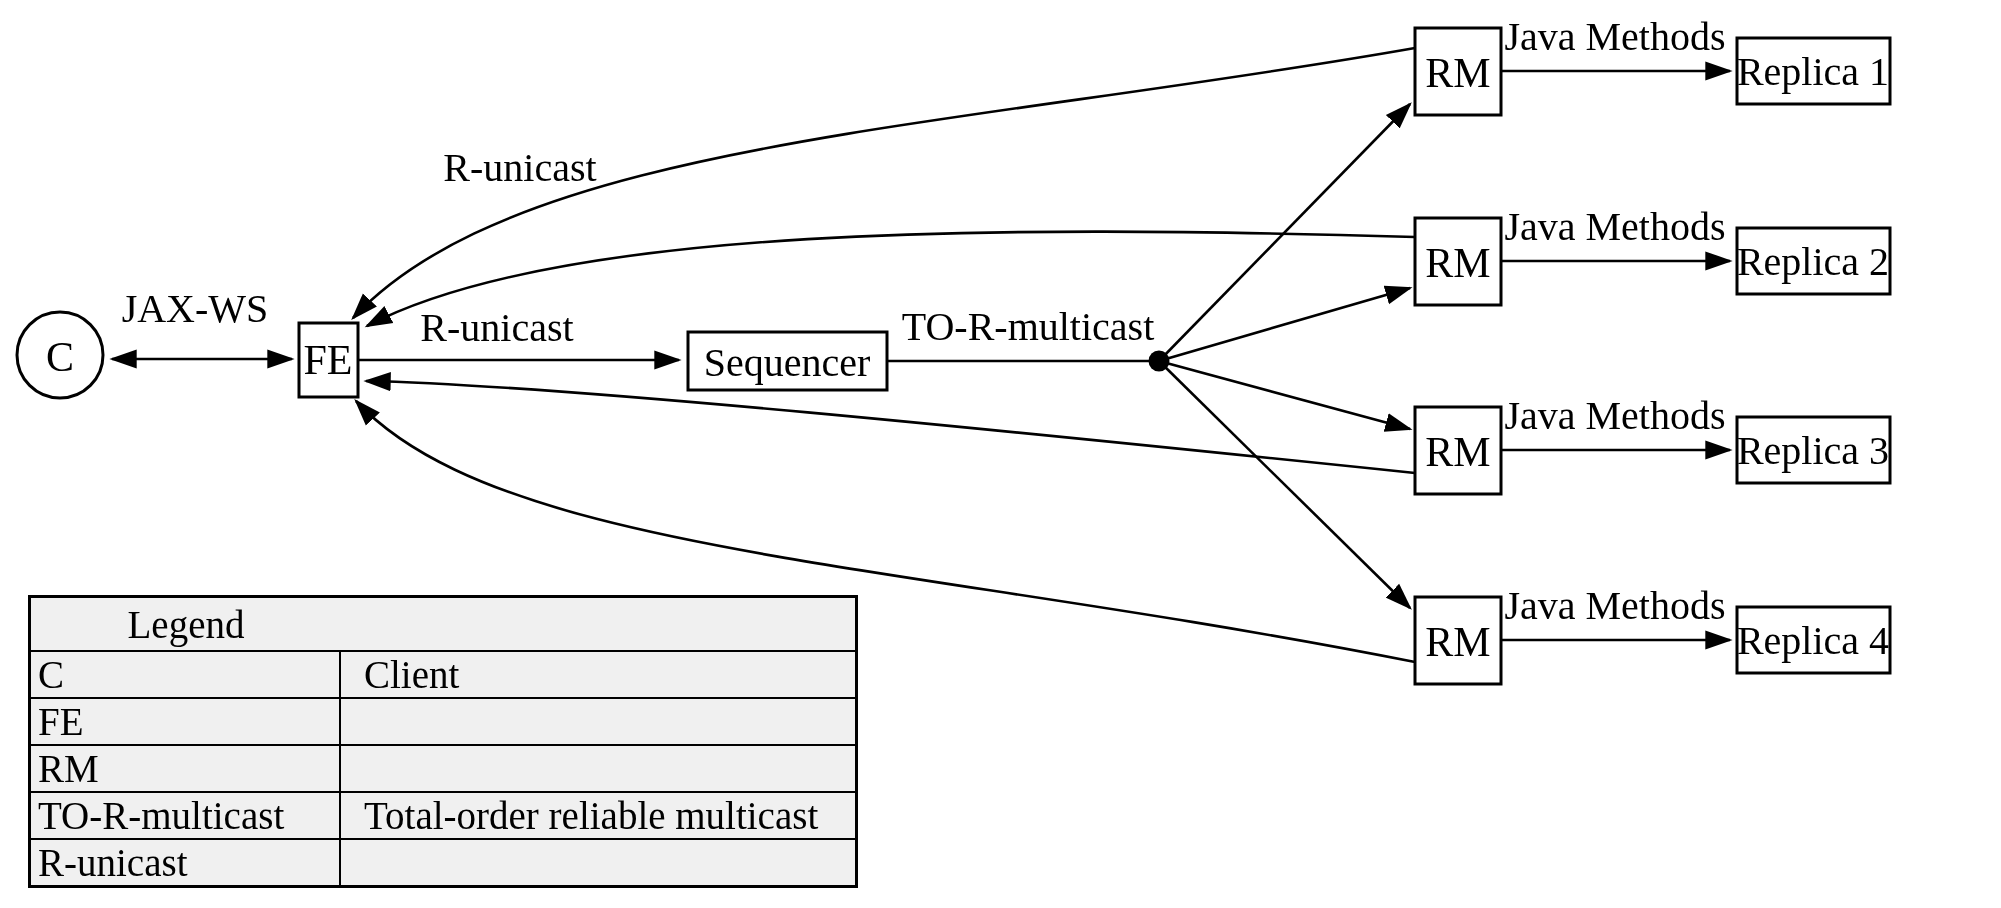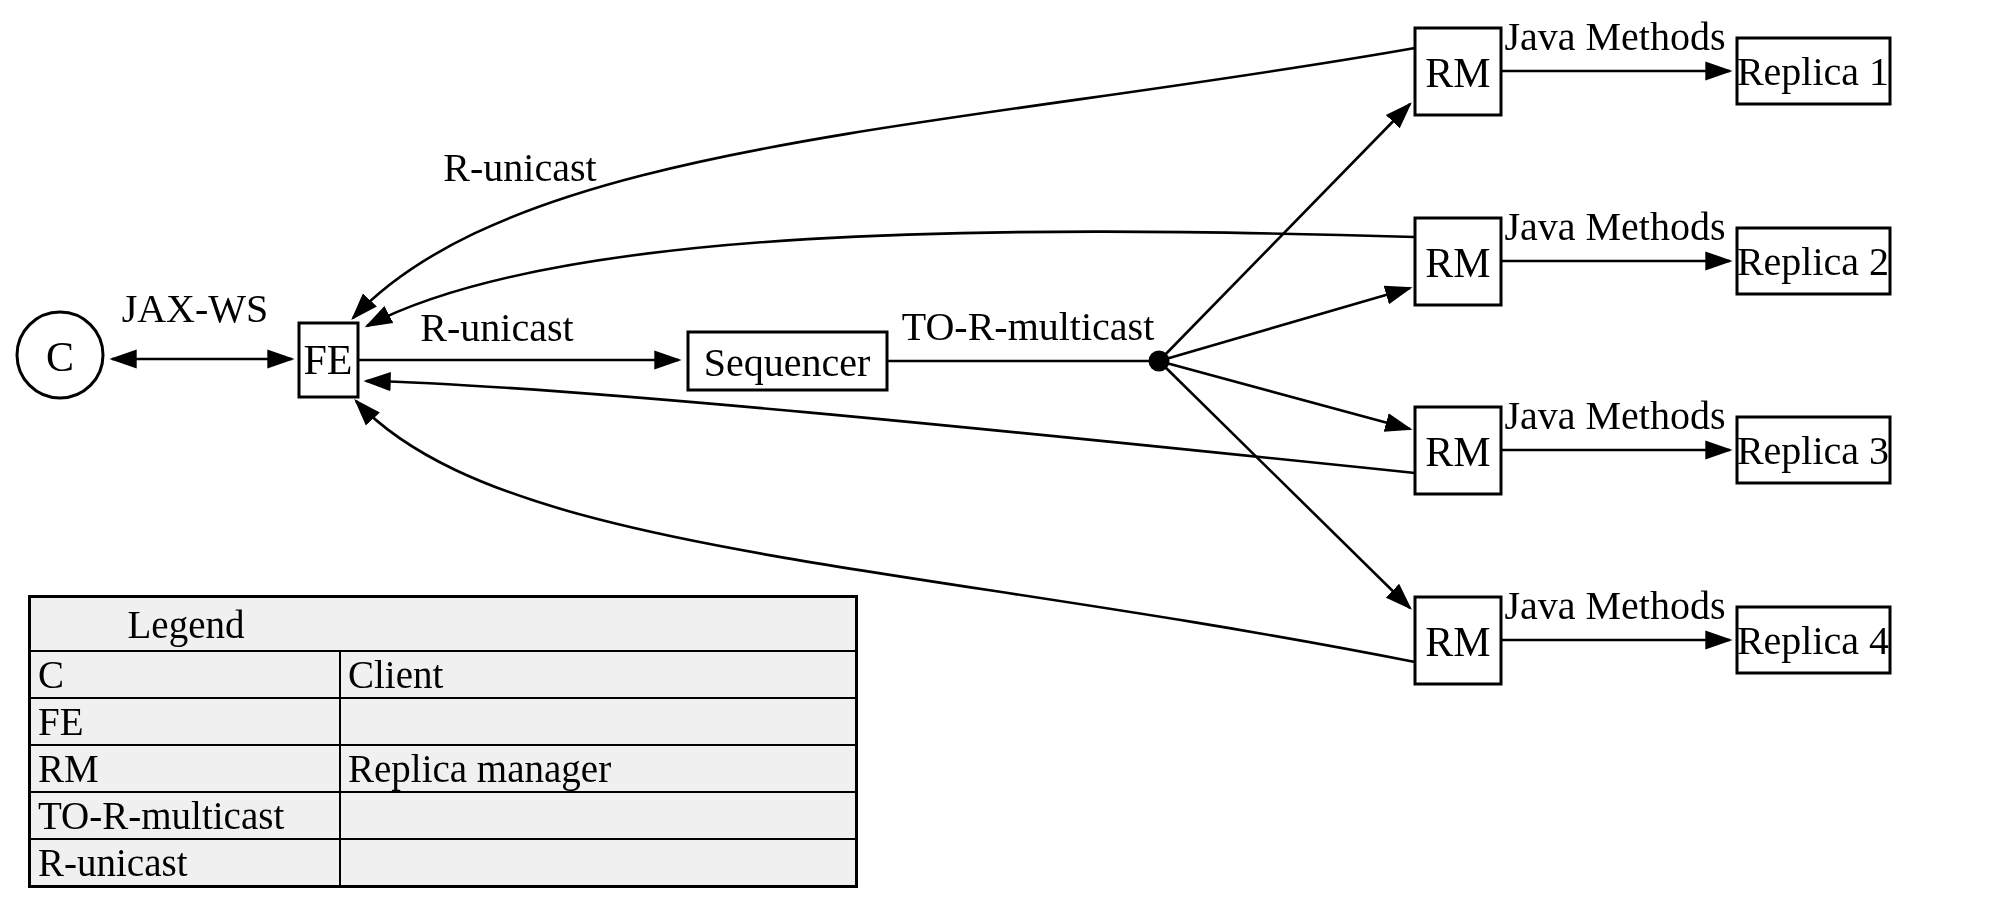--- a/index.html
+++ b/index.html
@@ -50,21 +50,21 @@
   .legend-key {
     width: 310px;
     padding-left: 7px;
     border-right: 2.5px solid #000000;
     box-sizing: border-box;
     white-space: nowrap;
     overflow: hidden;
   }
   .legend-value {
     flex: 1;
-    padding-left: 7px;
+    padding-left: 23px;
     white-space: nowrap;
     overflow: hidden;
   }
 </style>
 </head>
 <body>
 
 <div class="stage">
 
   <svg class="diagram" width="2001" height="908" viewBox="0 0 2001 908">
@@ -147,23 +147,23 @@
     </div>
     <div class="legend-row">
       <div class="legend-key">C</div>
       <div class="legend-value">Client</div>
     </div>
     <div class="legend-row">
       <div class="legend-key">FE</div>
     </div>
     <div class="legend-row">
       <div class="legend-key">RM</div>
-      <div class="legend-value">Replica manager</div>
     </div>
     <div class="legend-row">
       <div class="legend-key">TO-R-multicast</div>
+      <div class="legend-value">Total-order reliable multicast</div>
     </div>
     <div class="legend-row">
       <div class="legend-key">R-unicast</div>
     </div>
   </div>
 
 </div>
 
 </body></html>

